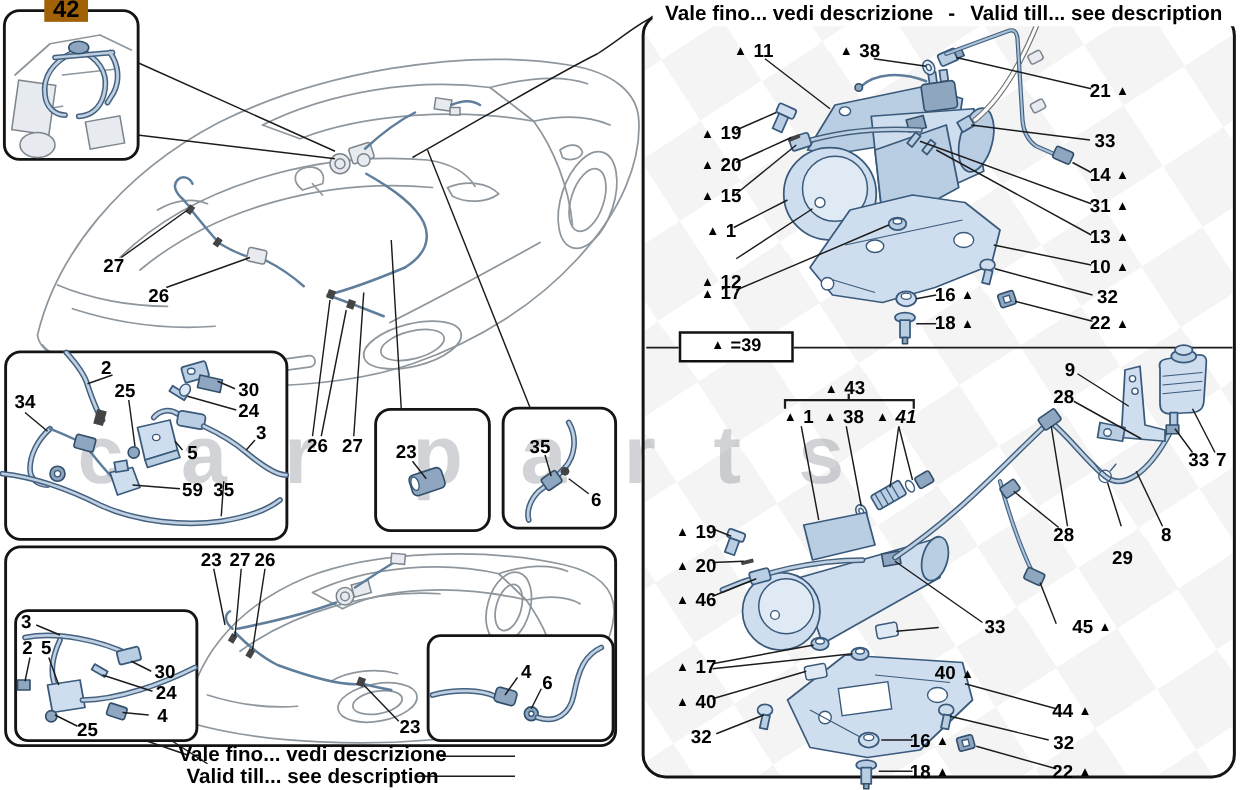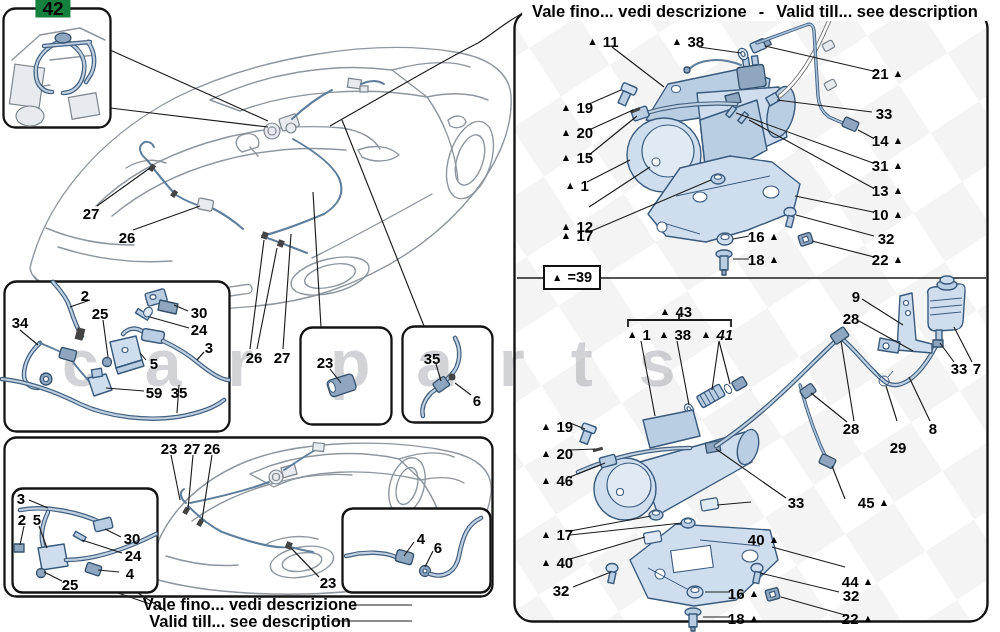--- a/index.html
+++ b/index.html
@@ -16,26 +16,26 @@
   #svg-under{z-index:2}
   .wm-red{position:absolute;left:80px;top:206px;font-size:196px;font-weight:bold;letter-spacing:-6px;
           line-height:1;color:rgba(233,62,70,0.32);z-index:3;white-space:nowrap}
   .wm-gray{position:absolute;top:330px;font-size:66px;font-weight:bold;letter-spacing:46px;
           line-height:1;color:rgba(140,146,152,0.40);z-index:3;white-space:nowrap}
   #wm-car{left:62px} #wm-parts{left:330px}
   #svg-over{z-index:4}
   #callouts{position:absolute;left:0;top:0;width:1000px;height:632px;z-index:5}
   .co{position:absolute;transform:translate(-50%,-50%);font-weight:bold;font-size:15px;color:#000;
       white-space:nowrap;line-height:1}
-  .co-bg{background:#15803d;padding:0 7px;font-size:19px}
+  .co-bg{background:#a16207;padding:0 7px;font-size:19px}
   .tri{font-size:10.5px;vertical-align:1.5px;letter-spacing:1px}
   .top-title{position:absolute;left:755px;top:2px;transform:translateX(-50%);background:#fff;
       padding:0 10px;font-weight:bold;font-size:16.5px;white-space:nowrap;z-index:6;display:flex;gap:12px}
   .legend-box{position:absolute;left:543px;top:265px;border:2px solid #111;background:#fff;
-      padding:2px 7px 3px;font-weight:bold;font-size:14.5px;z-index:6}
+      padding:2px 24px 3px;font-weight:bold;font-size:14.5px;z-index:6}
   .bottom-note{position:absolute;left:250px;top:596px;transform:translateX(-50%);text-align:center;
       font-weight:bold;font-size:16.5px;line-height:1.06;z-index:6;white-space:nowrap}
   
   .car{stroke:#8f979e;stroke-width:1.4;fill:none;stroke-linejoin:round;stroke-linecap:round}
   .gc{fill:#e7eaee;stroke:#7c858d;stroke-width:1.2}
   .dk{fill:#444;stroke:none}
   .wire{stroke:#5f7e9c;stroke-width:2;fill:none;stroke-linecap:round}
   .ld{stroke:#1c1c1c;stroke-width:1.15;fill:none}
   .ld2{stroke:#1c1c1c;stroke-width:1.8;fill:none}
   .bx{stroke:#141414;stroke-width:2.3;fill:none}
@@ -447,21 +447,21 @@
       <span class="co" style="left: 557px; top: 453px;"><span class="tri">▲</span> 20</span>
       <span class="co" style="left: 557px; top: 480px;"><span class="tri">▲</span> 46</span>
       <span class="co" style="left: 851px; top: 428px;">28</span>
       <span class="co" style="left: 898px; top: 447px;">29</span>
       <span class="co" style="left: 933px; top: 428px;">8</span>
       <span class="co" style="left: 764px; top: 502px; margin-top: 37px;">40 <span class="tri">▲</span></span>
       <span class="co" style="left: 796px; top: 502px;">33</span>
       <span class="co" style="left: 858px; top: 502px; margin-left: 16px;">45 <span class="tri">▲</span></span>
       <span class="co" style="left: 557px; top: 534px;"><span class="tri">▲</span> 17</span>
       <span class="co" style="left: 557px; top: 562px;"><span class="tri">▲</span> 40</span>
-      <span class="co" style="left: 858px; top: 569px; margin-top: 12px;">44 <span class="tri">▲</span></span>
+      <span class="co" style="left: 858px; top: 569px;">44 <span class="tri">▲</span></span>
       <span class="co" style="left: 561px; top: 590px;">32</span>
       <span class="co" style="left: 744px; top: 593px;">16 <span class="tri">▲</span></span>
       <span class="co" style="left: 851px; top: 595px;">32</span>
       <span class="co" style="left: 744px; top: 618px;">18 <span class="tri">▲</span></span>
       <span class="co" style="left: 858px; top: 618px;">22 <span class="tri">▲</span></span>
     </div>
 
   <div class="top-title">
     <span>Vale fino... vedi descrizione</span>
     <span>-</span>

